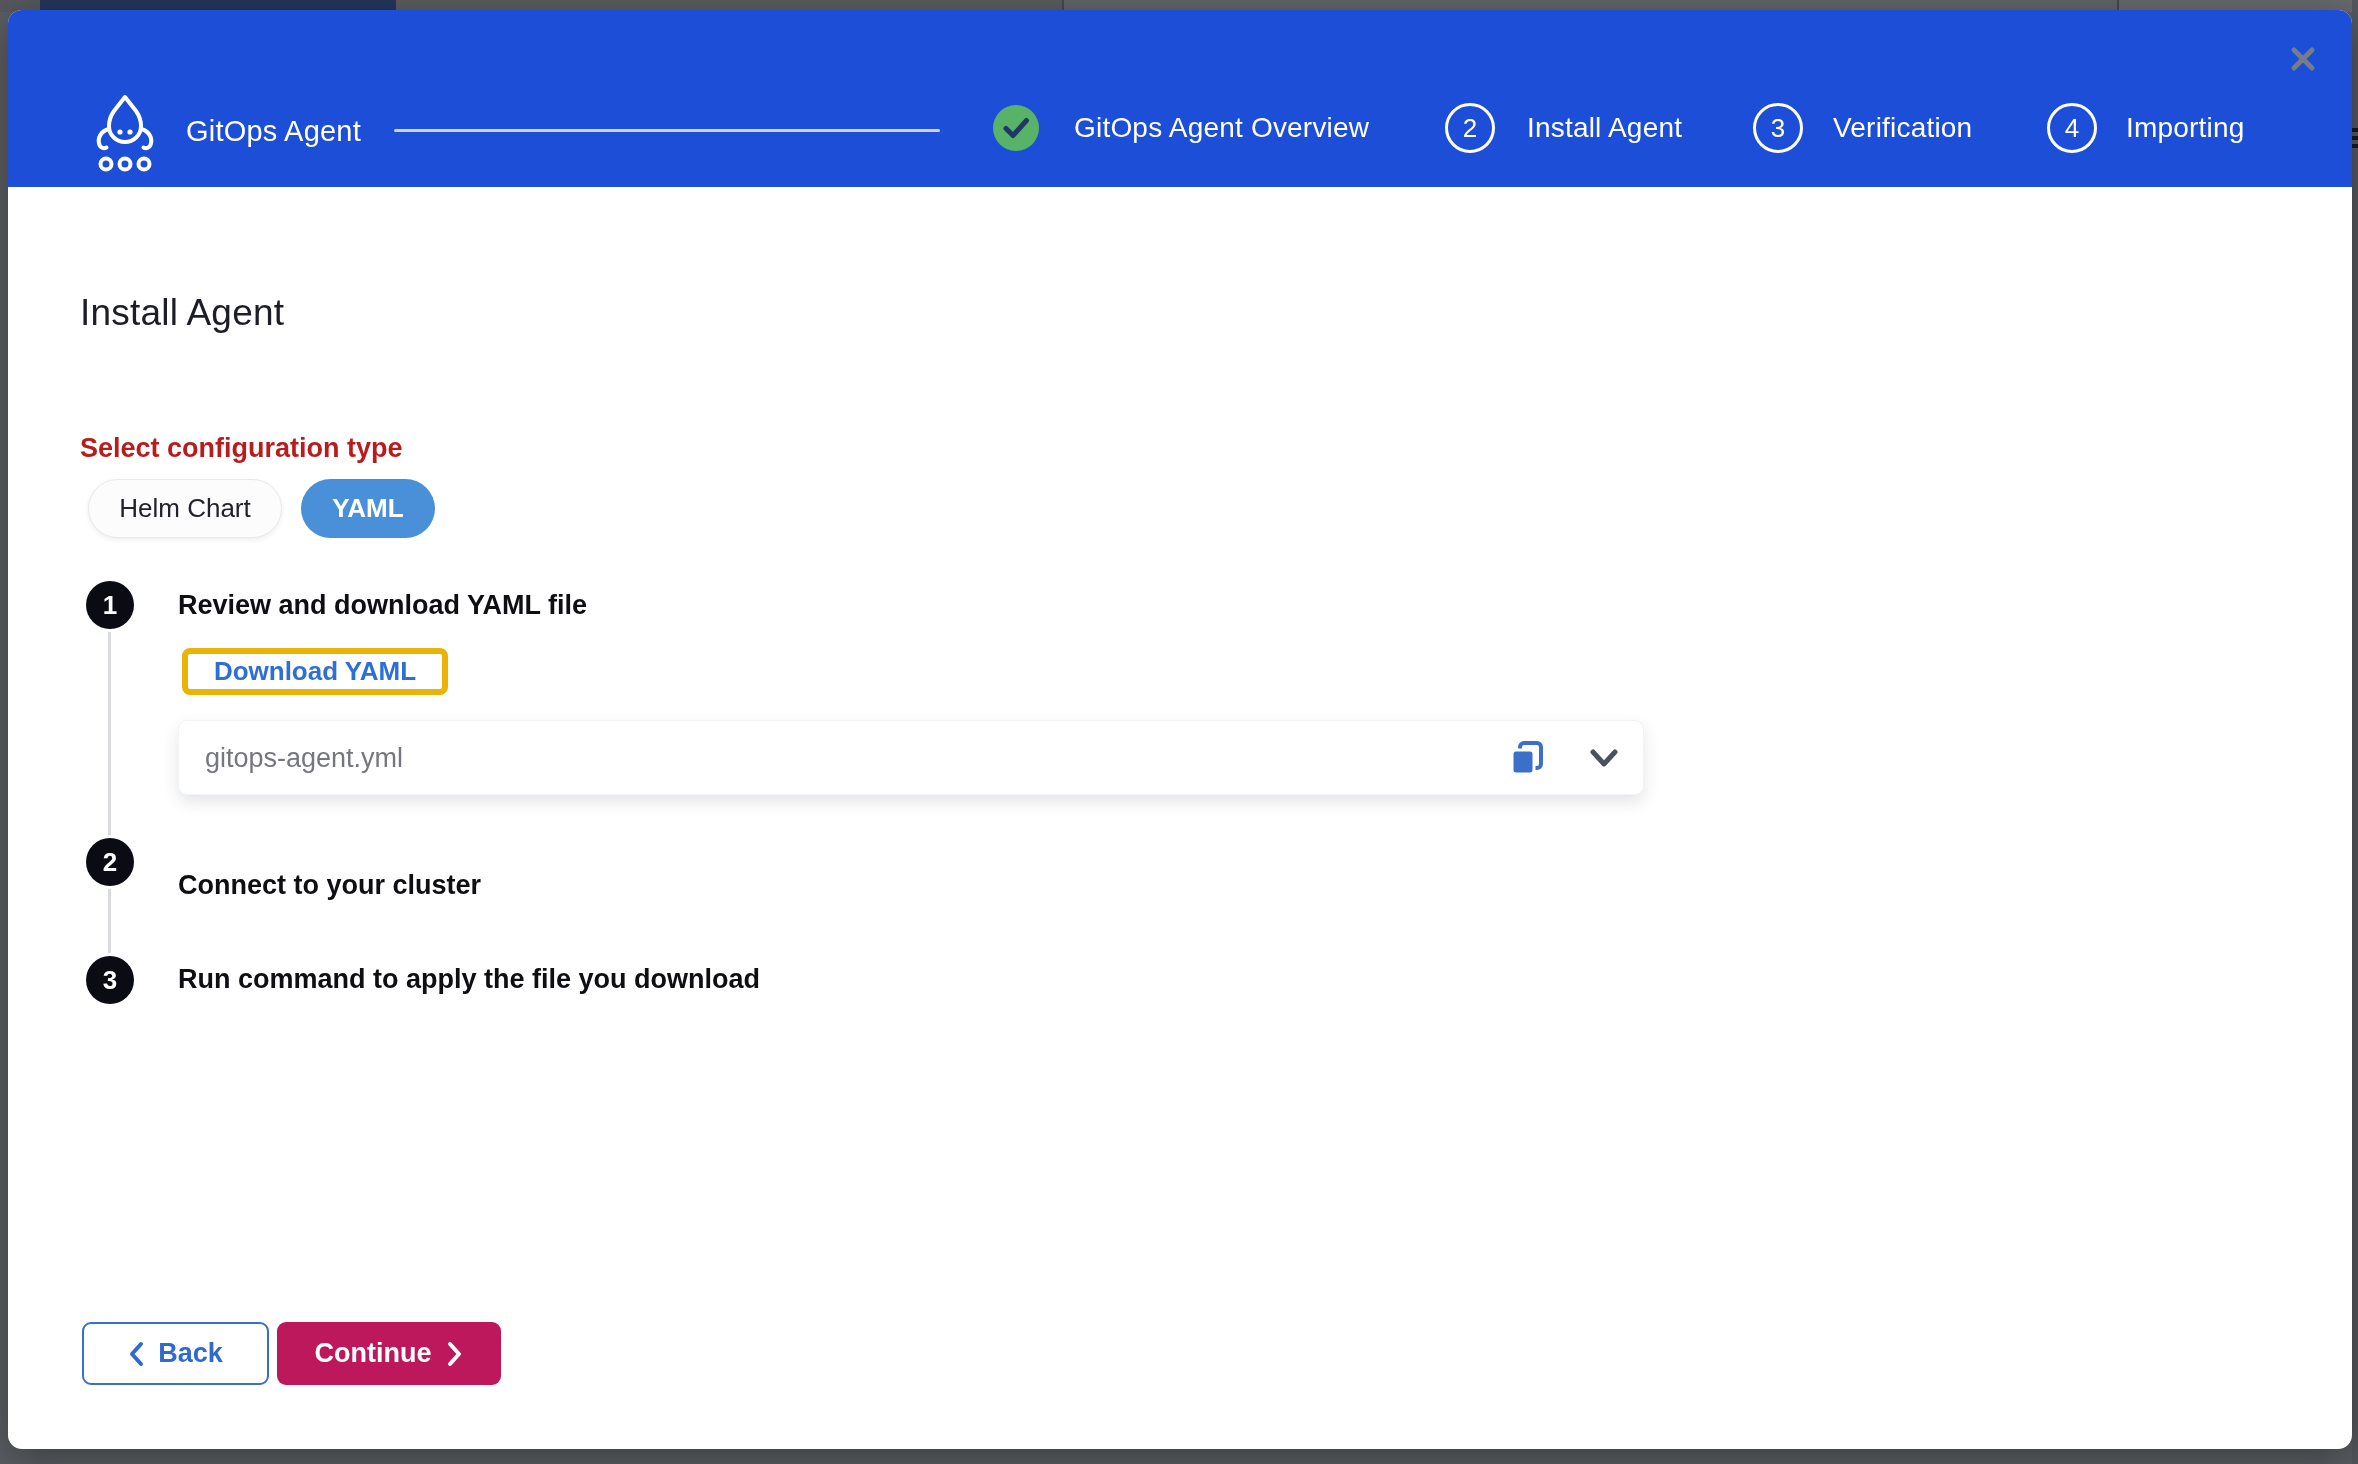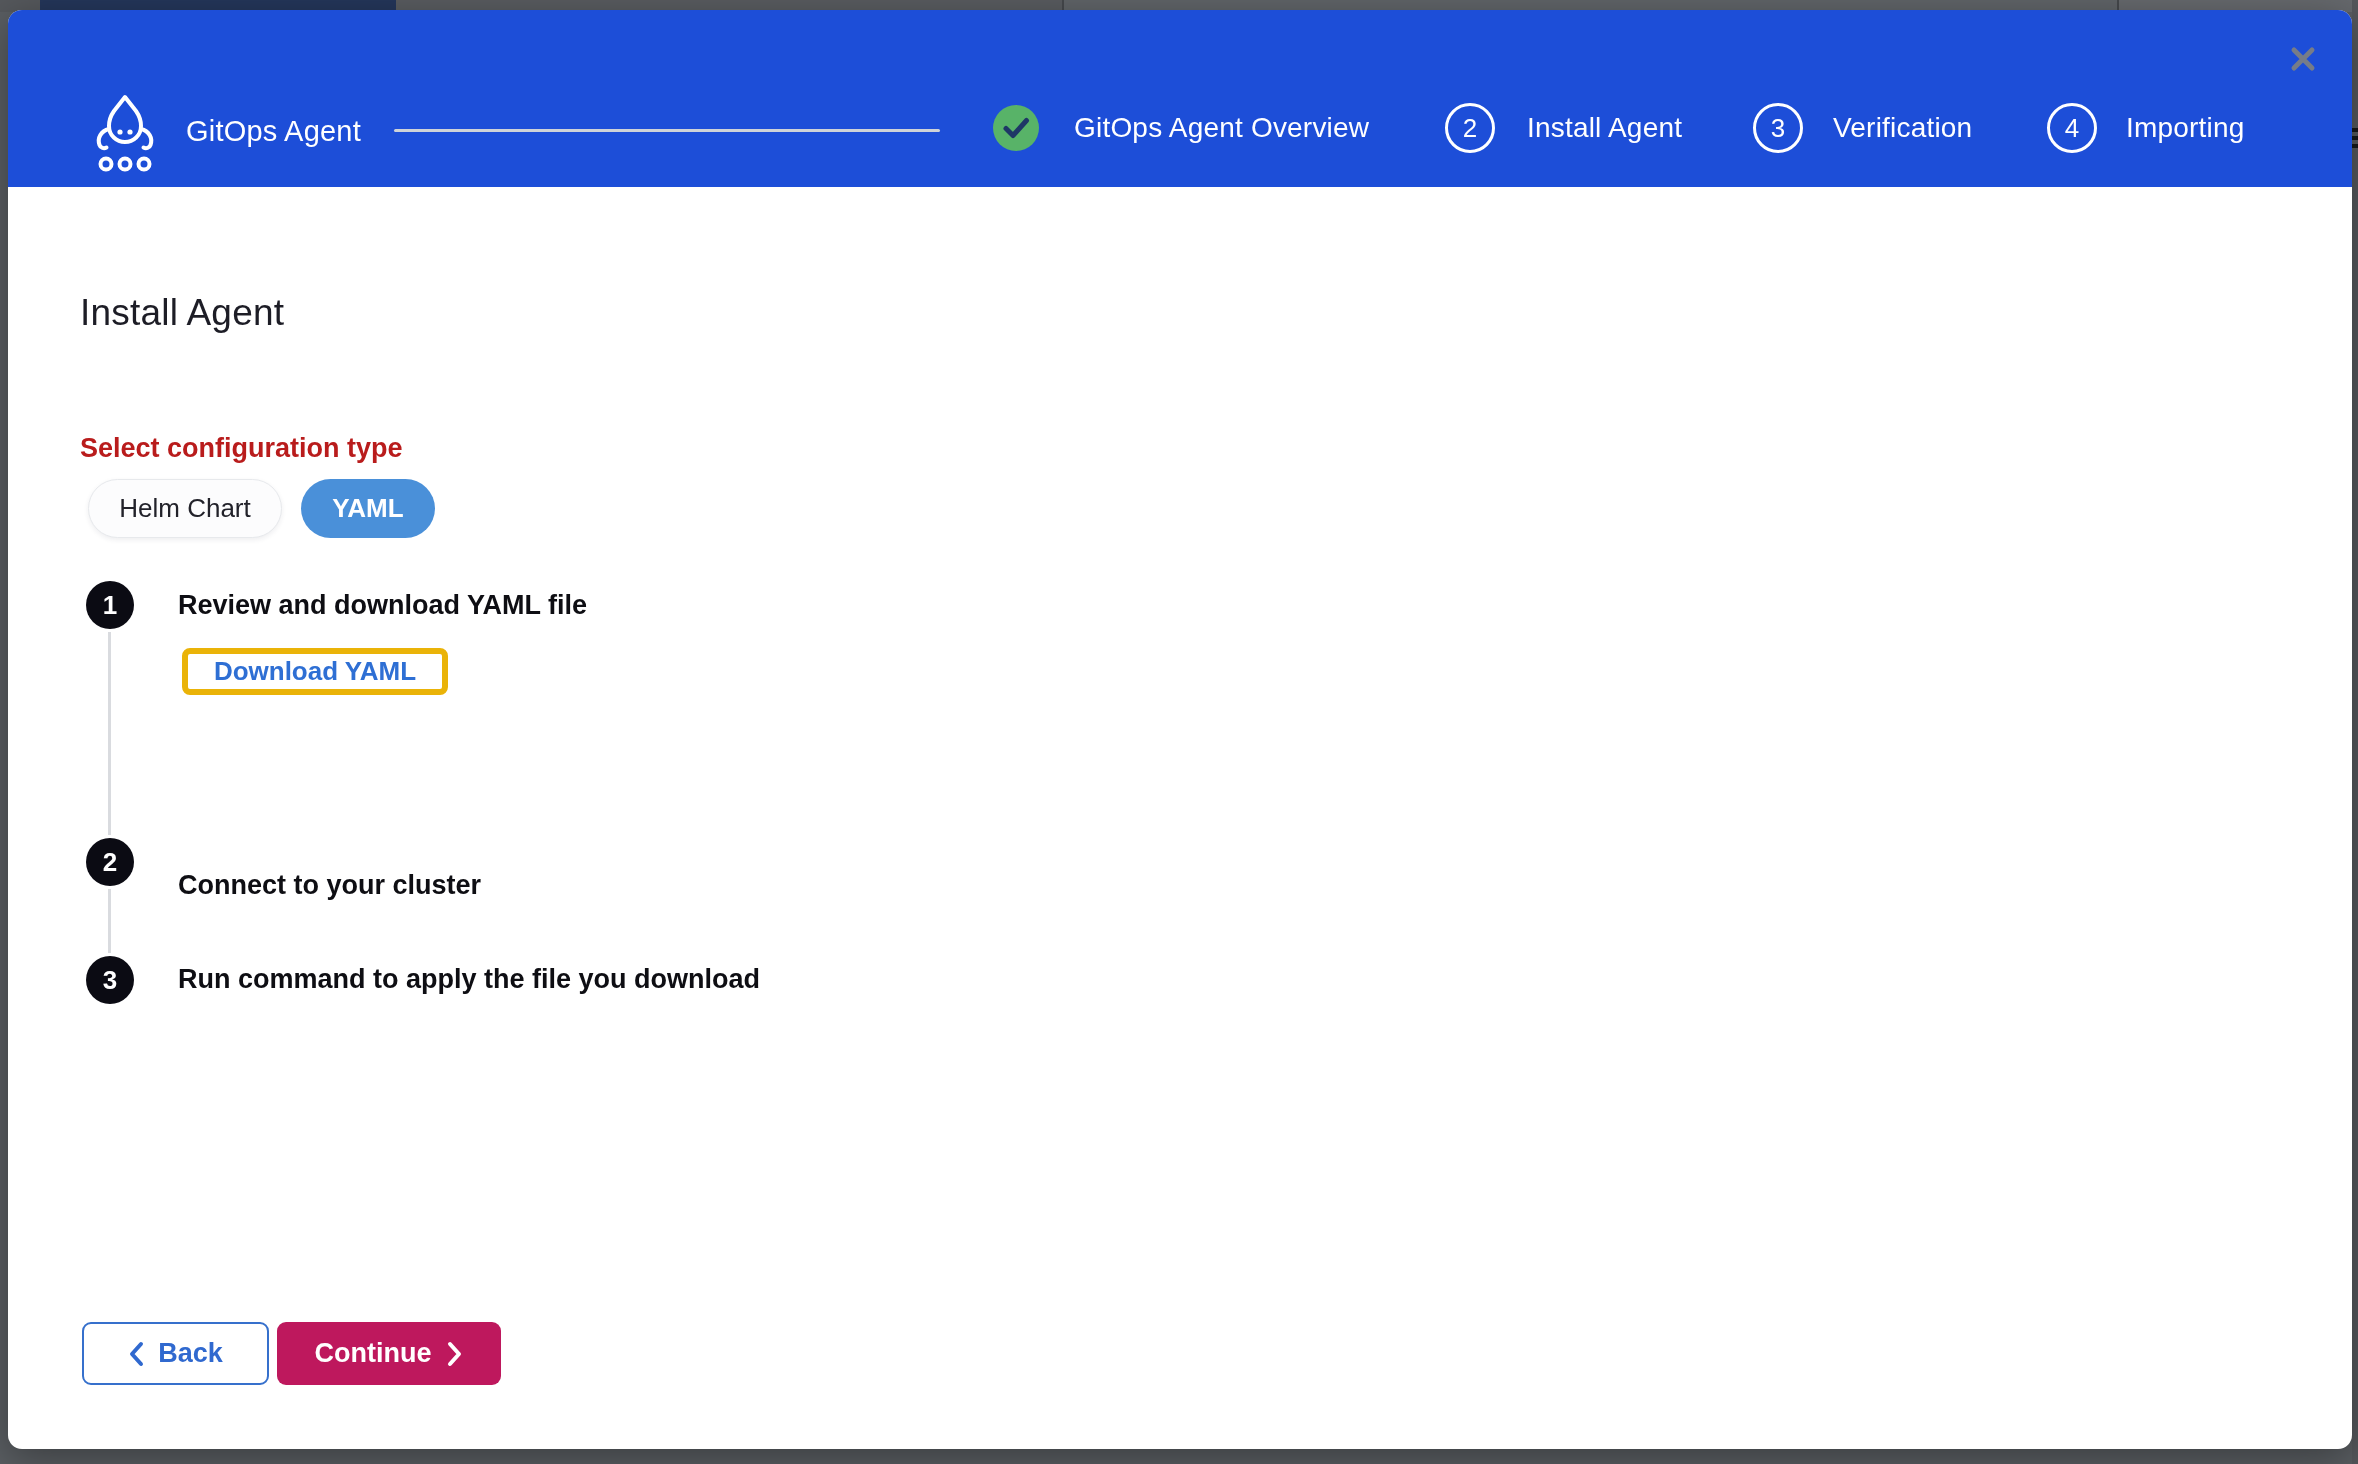--- a/index.html
+++ b/index.html
@@ -160,20 +160,30 @@
   </div>
 
   <div class="connector conn-1"></div>
   <div class="connector conn-2"></div>
 
   <div class="step-circle sc-1">1</div>
   <div class="step-title st-1">Review and download YAML file</div>
 
   <button class="download-btn">Download YAML</button>
 
+  <div class="file-row">
+    <div class="file-name">gitops-agent.yml</div>
+    <svg class="file-copy" viewBox="0 0 40 40">
+      <rect x="13" y="5" width="21" height="25" rx="4" fill="none" stroke="#3b6fc9" stroke-width="4"></rect>
+      <rect x="5" y="12" width="22" height="24" rx="4" fill="#3b6fc9" stroke="#ffffff" stroke-width="3"></rect>
+    </svg>
+    <svg class="file-chevron" viewBox="0 0 38 30">
+      <path d="M8 9 L19 21 L30 9" fill="none" stroke="#49525e" stroke-width="5" stroke-linecap="round" stroke-linejoin="round"></path>
+    </svg>
+  </div>
 
   <div class="step-circle sc-2">2</div>
   <div class="step-title st-2">Connect to your cluster</div>
 
   <div class="step-circle sc-3">3</div>
   <div class="step-title st-3">Run command to apply the file you download</div>
 
 
   <button class="back-btn">
     <svg width="16" height="26" viewBox="0 0 16 26">

